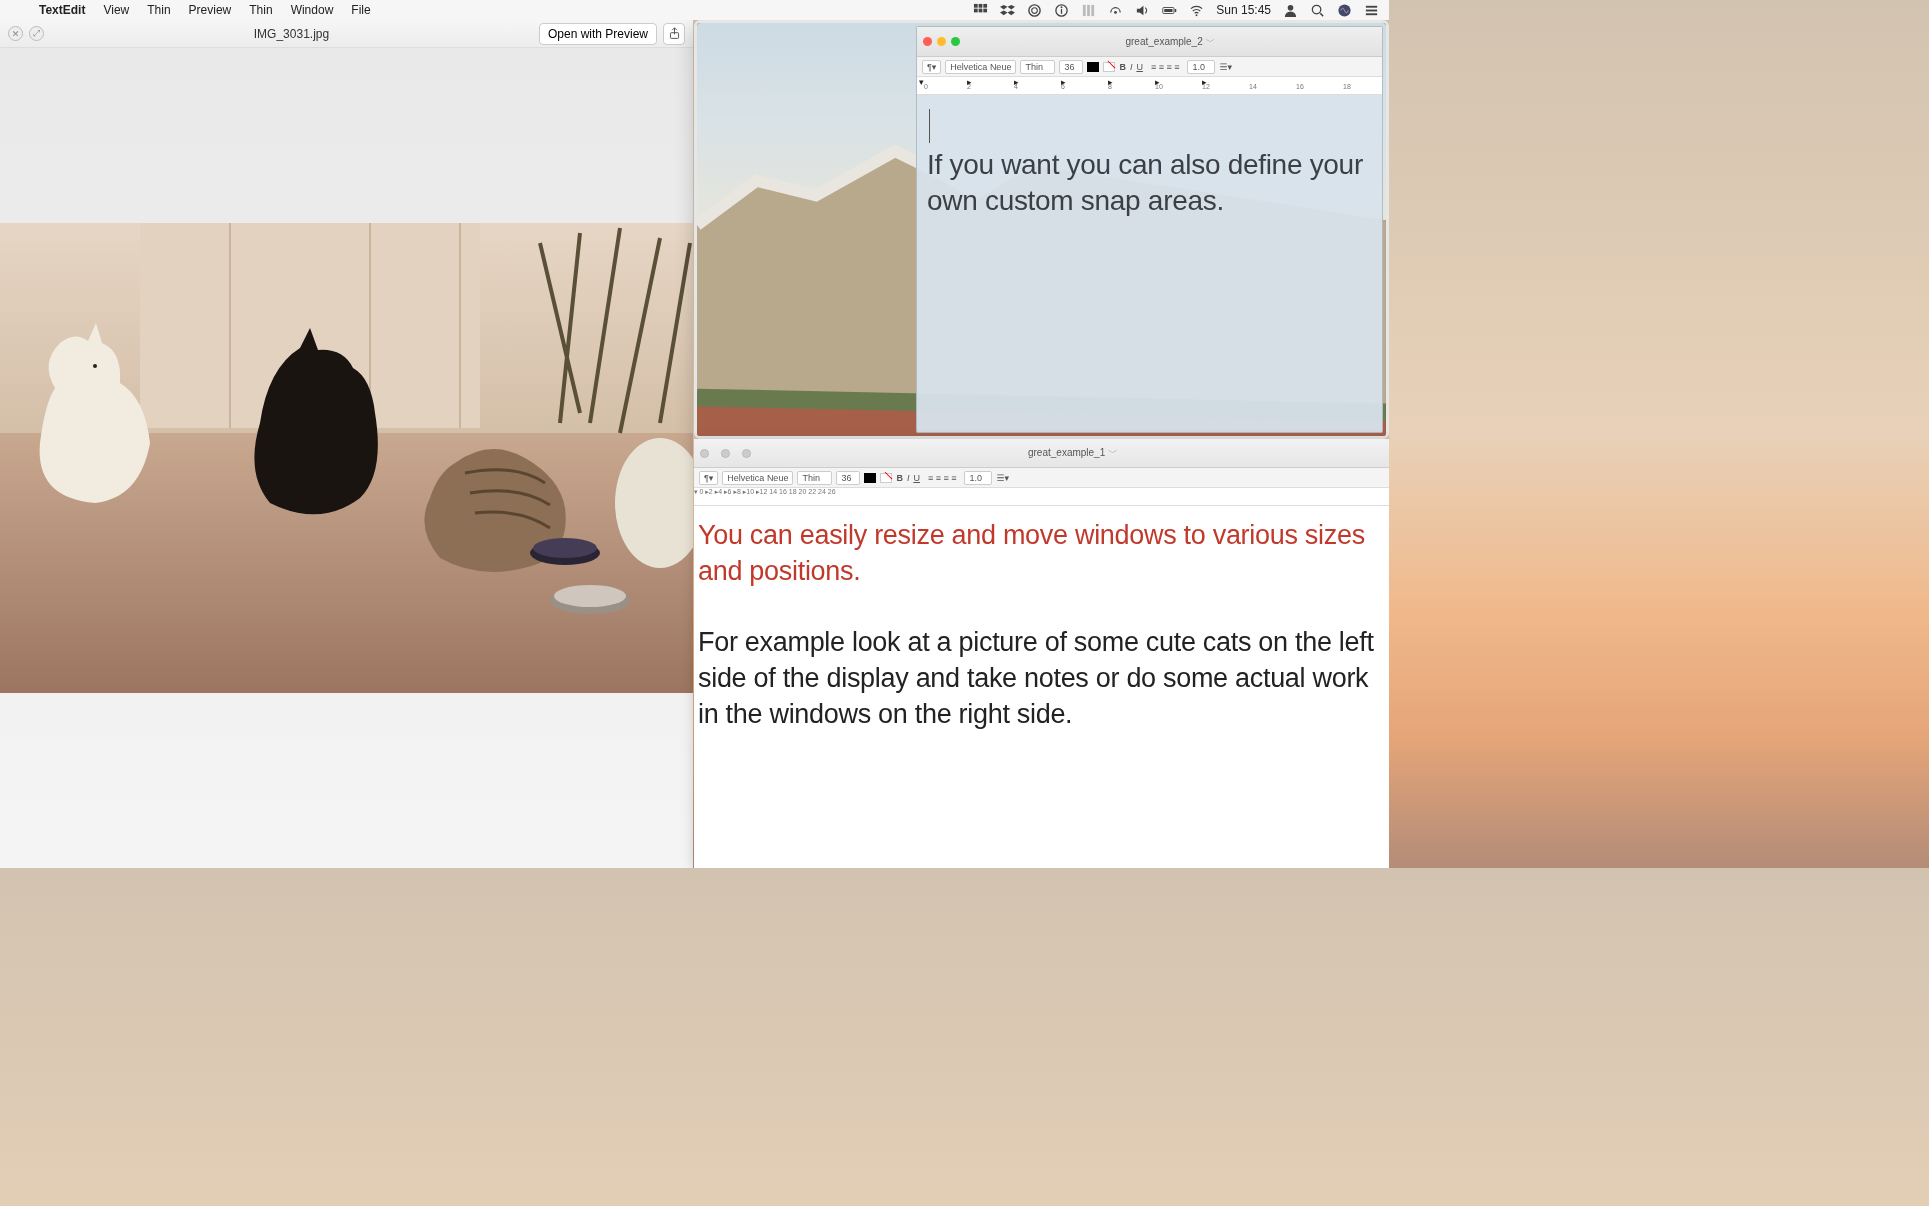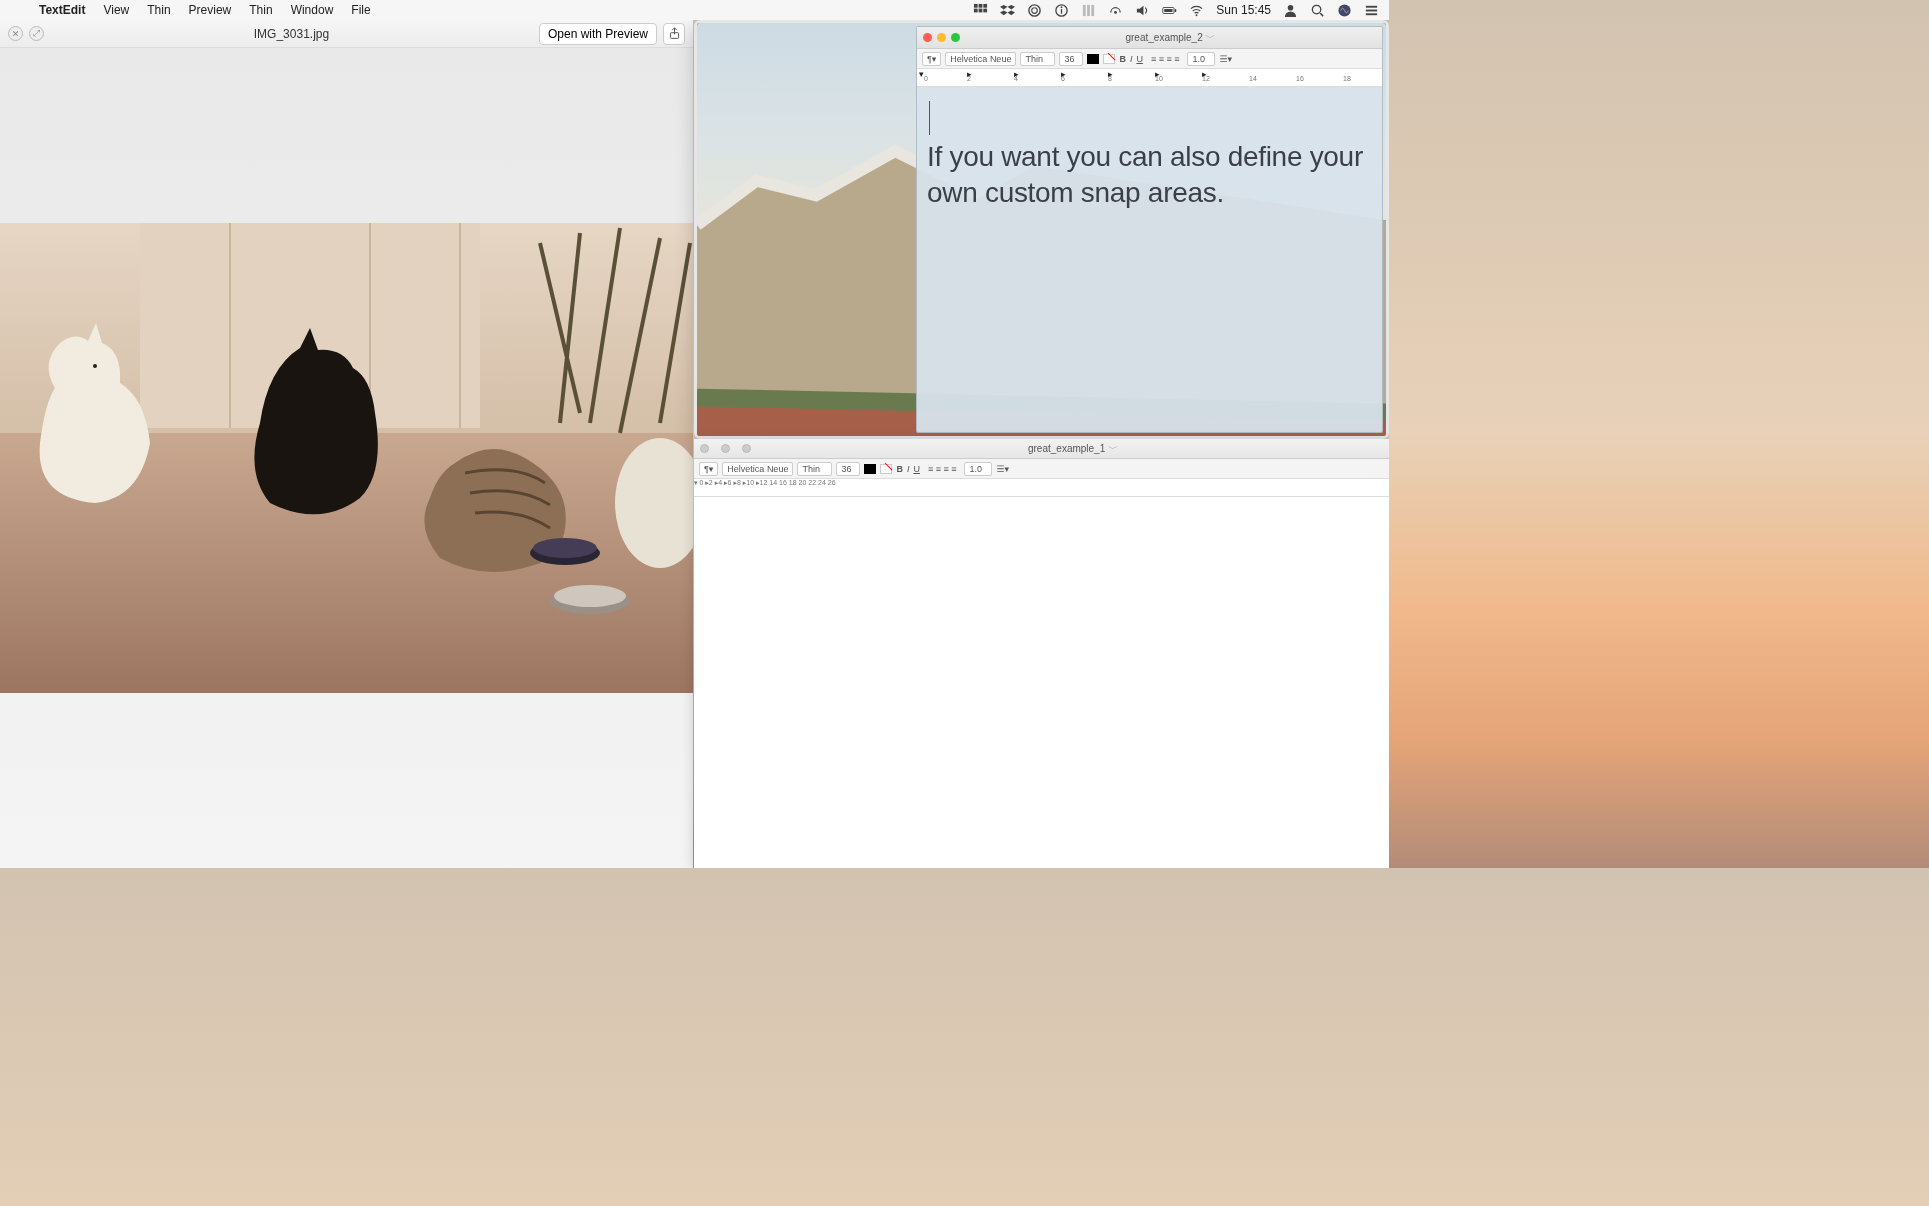--- a/index.html
+++ b/index.html
@@ -24,36 +24,36 @@
 .ql-share { width:22px; height:22px; border:1px solid #ccc; border-radius:4px; background:#fff; display:flex; align-items:center; justify-content:center; }
 .ql-body { flex:1; background:linear-gradient(#e9e9e9,#f4f4f4); position:relative; overflow:hidden; }
 .photo { position:absolute; top:175px; left:0; right:0; height:470px; }
 .photo svg { width:100%; height:100%; display:block; }
 
 
 .snap { position:absolute; top:20px; right:0; width:695px; height:419px; border:3px solid #e6e6e6; border-radius:6px; overflow:hidden; background:#333; box-shadow:0 5px 20px rgba(0,0,0,.2); }
 .snap .wall { position:absolute; inset:0; }
 .snap .wall svg { width:100%; height:100%; }
 .snap-pane { position:absolute; top:3px; right:3px; bottom:3px; width:467px; background:rgba(216,226,236,.94); border:1px solid rgba(120,130,140,.4); border-radius:2px; }
-.snap-head { height:22px; background:linear-gradient(#efefef,#e2e2e2); display:flex; align-items:center; padding:0 6px; gap:5px; border-bottom:1px solid #ccc; }
+.snap-head { height:30px; background:linear-gradient(#efefef,#e2e2e2); display:flex; align-items:center; padding:0 6px; gap:5px; border-bottom:1px solid #ccc; }
 .trf { width:9px; height:9px; border-radius:50%; }
 .trf.r{background:#ff5f57}.trf.y{background:#ffbd2e}.trf.g{background:#28c940}
 .trf.d{background:#ccc;border:1px solid #bbb}
 .snap-title { flex:1; text-align:center; font-size:10px; color:#555; }
 .te-toolbar { height:20px; background:#f4f4f4; border-bottom:1px solid #ddd; display:flex; align-items:center; gap:4px; padding:0 5px; font-size:9px; color:#555; }
 .te-toolbar .sel { border:1px solid #ccc; background:#fff; border-radius:2px; padding:0 4px; height:14px; display:flex; align-items:center; }
 .te-toolbar .sw { width:12px; height:10px; }
 .ruler { height:18px; background:#fff; border-bottom:1px solid #ddd; position:relative; font-size:7px; color:#777; }
 .ruler .num { position:absolute; top:6px; }
 .ruler .tab { position:absolute; top:0; font-size:9px; color:#222; }
 .snap-text { padding:10px 10px; font-size:28px; line-height:1.3; color:#3b3f46; font-weight:300; letter-spacing:-.3px; }
 
 
 .ed { position:absolute; top:439px; right:0; width:695px; height:429px; background:#fff; box-shadow:0 2px 12px rgba(0,0,0,.18); }
-.ed-head { height:20px; background:linear-gradient(#f2f2f2,#e6e6e6); display:flex; align-items:center; padding:0 6px; gap:12px; border-bottom:1px solid #ccc;justify-content:space-between; }
+.ed-head { height:29px; background:linear-gradient(#f2f2f2,#e6e6e6); display:flex; align-items:center; padding:0 6px; gap:12px; border-bottom:1px solid #ccc;justify-content:space-between; }
 .ed-title { flex:1; text-align:center; font-size:10px; color:#555; }
 .ed-ruler { height:18px; background:#fff; border-bottom:1px solid #ddd; position:relative; font-size:7px; color:#777; }
 .ed-body { padding:12px 8px 8px 4px; font-size:27px; line-height:1.32; font-weight:300; letter-spacing:-.3px; }
 .ed-body .p1 { color:#c1392b; }
 .ed-body .p2 { color:#222; margin-top:36px; }
 </style>
 </head>
 <body>
 
 <div class="menubar">
@@ -284,13 +284,17 @@
     <span class="tab" style="left:238px">▸</span><span class="num" style="left:238px">10</span>
     <span class="tab" style="left:285px">▸</span><span class="num" style="left:285px">12</span>
     <span class="num" style="left:332px">14</span>
     <span class="num" style="left:379px">16</span>
     <span class="num" style="left:426px">18</span>
     <span class="num" style="left:473px">20</span>
     <span class="num" style="left:520px">22</span>
     <span class="num" style="left:567px">24</span>
     <span class="num" style="left:614px">26</span>
   </div>
+  <div class="ed-body">
+    <div class="p1">You can easily resize and move windows to various sizes and positions.</div>
+    <div class="p2">For example look at a picture of some cute cats on the left side of the display and take notes or do some actual work in the windows on the right side.</div>
+  </div>
 </div>
 
 </body></html>

